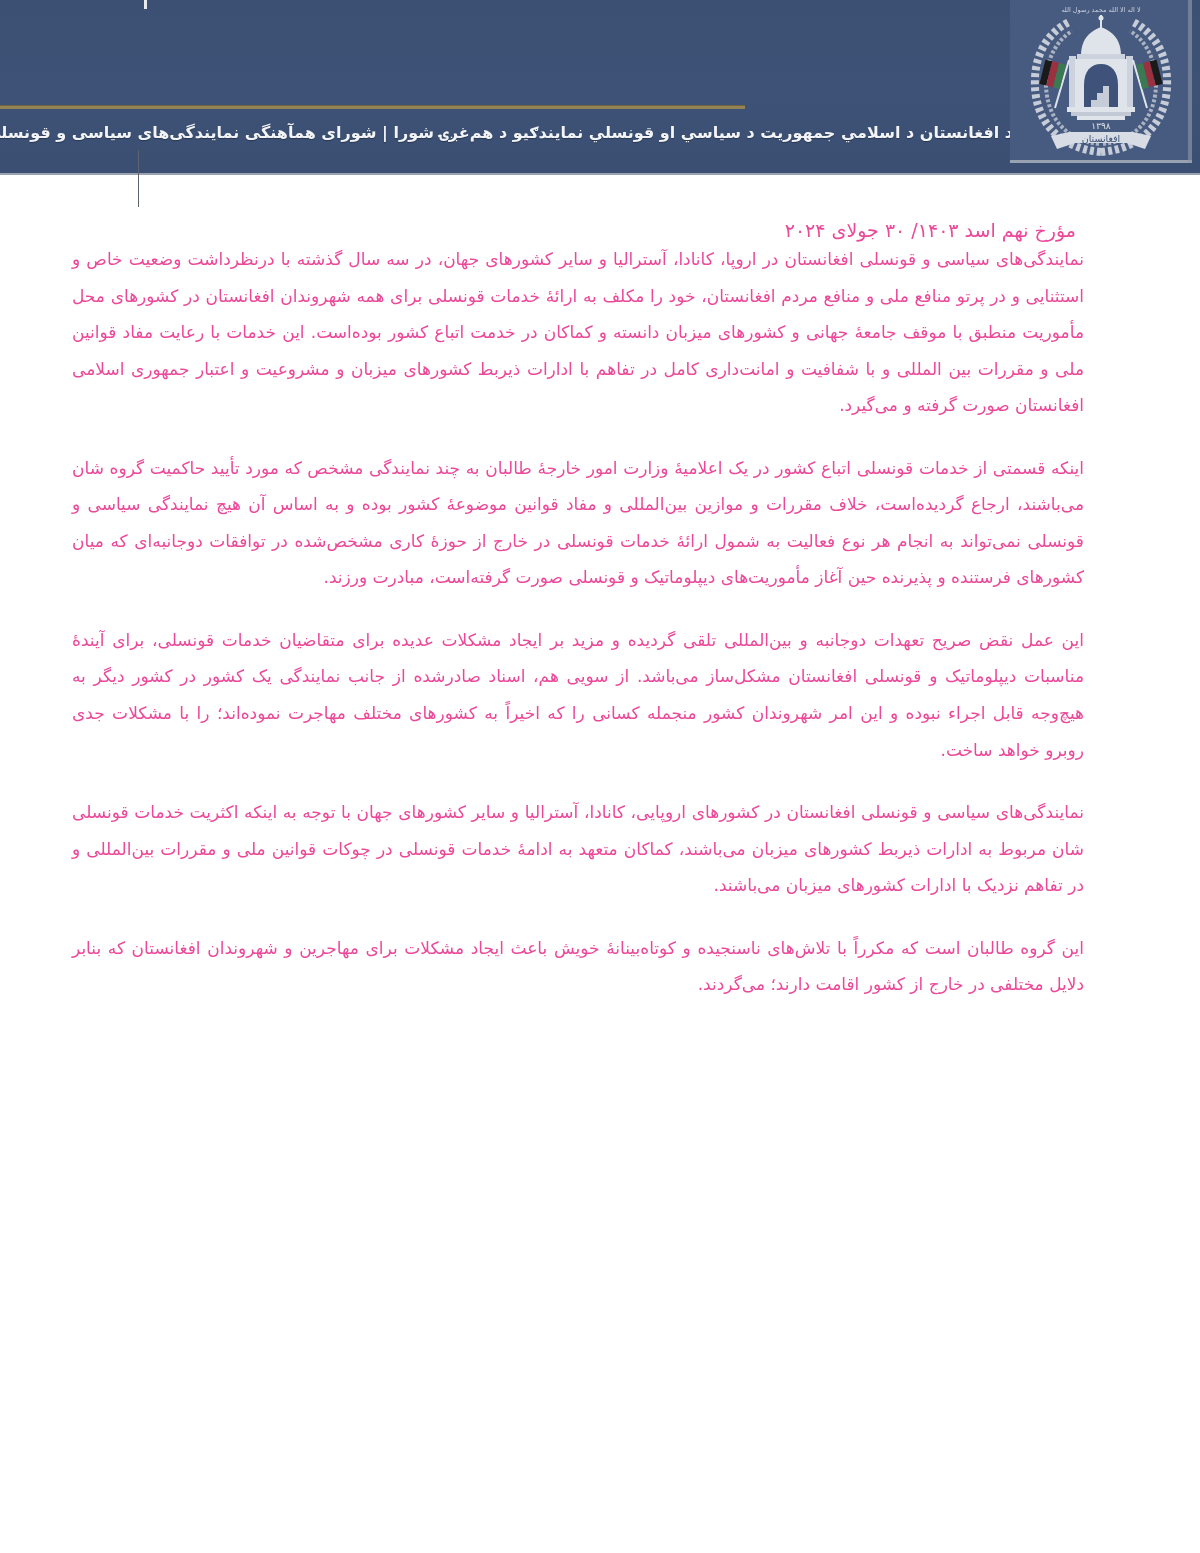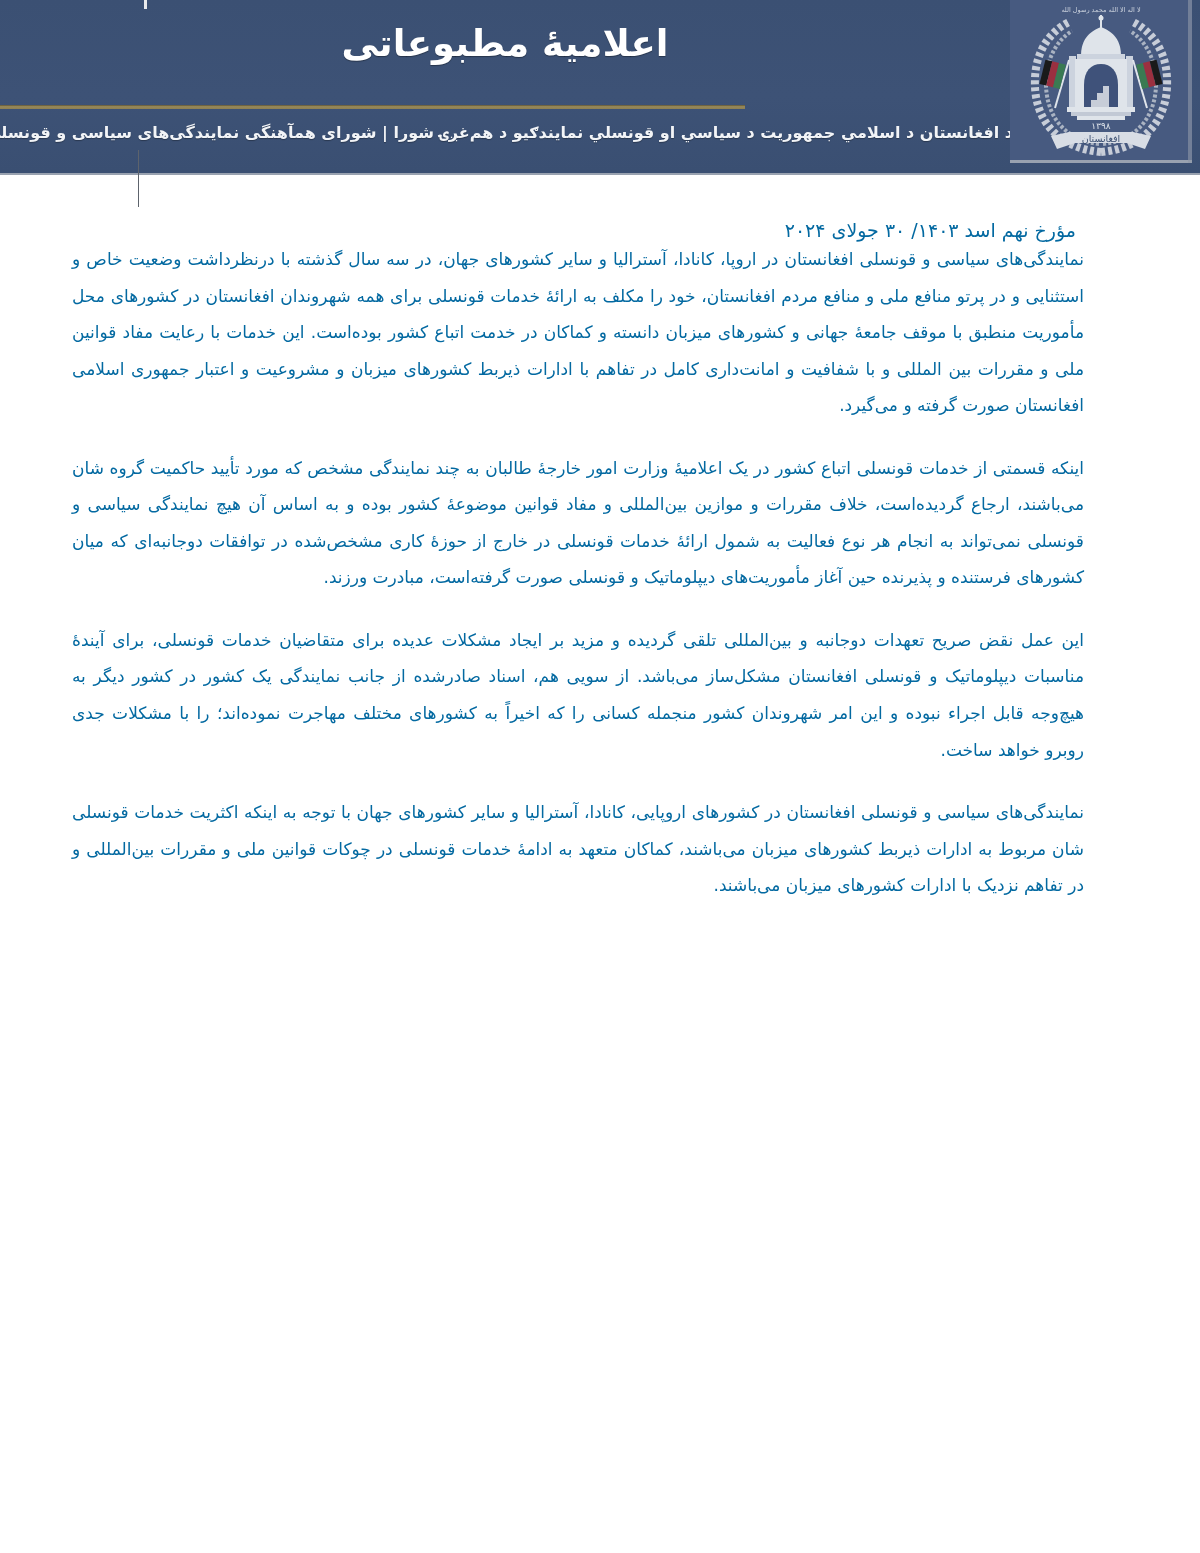--- a/index.html
+++ b/index.html
@@ -75,21 +75,21 @@
   }
 
   
   .doc-body {
     position:absolute;
     top:175px;
     left:0;
     width:1200px;
     padding:0;
     box-sizing:border-box;
-    color:#0369a1;
+    color:#ec4899;
     direction:rtl;
   }
   .date-line {
     margin:44px 124px 0 0;
     text-align:right;
     font-size:19px;
     direction:rtl;
   }
   .salutation {
     margin:52px 116px 16px 118px;
@@ -106,21 +106,20 @@
     text-align-last:right;
     direction:rtl;
   }
 </style>
 </head>
 <body>
 
 <div class="page">
 
   <header class="band">
-    <div class="band-title">اعلامیهٔ مطبوعاتی</div>
 
     <div class="gold-line"></div>
 
     <div class="band-subtitle">د افغانستان د اسلامي جمهوریت د سیاسي او قونسلي نمایندګیو د هم‌غږۍ شورا | شورای همآهنگی نمایندگی‌های سیاسی و قونسلی جمهوری اسلامی افغانستان</div>
 
     <div class="emblem-box">
       <svg width="182" height="163" viewBox="0 0 182 163" xmlns="http://www.w3.org/2000/svg">
         <rect x="0" y="0" width="182" height="163" fill="#475a80"></rect>
         <rect x="0" y="160" width="182" height="3" fill="#99a2b0"></rect>
         <rect x="178" y="0" width="4" height="163" fill="#8f98a8" opacity="0.6"></rect>
@@ -176,15 +175,16 @@
   <div class="tick-mid"></div>
 
   <main class="doc-body">
     <div class="date-line">مؤرخ نهم اسد ۱۴۰۳/ ۳۰ جولای ۲۰۲۴</div>
 
 
     <p class="para">نمایندگی‌های سیاسی و قونسلی افغانستان در اروپا، کانادا، آسترالیا و سایر کشورهای جهان، در سه سال گذشته با درنظرداشت وضعیت خاص و استثنایی و در پرتو منافع ملی و منافع مردم افغانستان، خود را مکلف به ارائهٔ خدمات قونسلی برای همه شهروندان افغانستان در کشورهای محل مأموریت منطبق با موقف جامعهٔ جهانی و کشورهای میزبان دانسته و کماکان در خدمت اتباع کشور بوده‌است. این خدمات با رعایت مفاد قوانین ملی و مقررات بین المللی و با شفافیت و امانت‌داری کامل در تفاهم با ادارات ذیربط کشورهای میزبان و مشروعیت و اعتبار جمهوری اسلامی افغانستان صورت گرفته و می‌گیرد.</p>
     <p class="para">اینکه قسمتی از خدمات قونسلی اتباع کشور در یک اعلامیهٔ وزارت امور خارجهٔ طالبان به چند نمایندگی مشخص که مورد تأیید حاکمیت گروه شان می‌باشند، ارجاع گردیده‌است، خلاف مقررات و موازین بین‌المللی و مفاد قوانین موضوعهٔ کشور بوده و به اساس آن هیچ نمایندگی سیاسی و قونسلی نمی‌تواند به انجام هر نوع فعالیت به شمول ارائهٔ خدمات قونسلی در خارج از حوزهٔ کاری مشخص‌شده در توافقات دوجانبه‌ای که میان کشورهای فرستنده و پذیرنده حین آغاز مأموریت‌های دیپلوماتیک و قونسلی صورت گرفته‌است، مبادرت ورزند.</p>
     <p class="para">این عمل نقض صریح تعهدات دوجانبه و بین‌المللی تلقی گردیده و مزید بر ایجاد مشکلات عدیده برای متقاضیان خدمات قونسلی، برای آیندهٔ مناسبات دیپلوماتیک و قونسلی افغانستان مشکل‌ساز می‌باشد. از سویی هم، اسناد صادرشده از جانب نمایندگی یک کشور در کشور دیگر به هیچ‌وجه قابل اجراء نبوده و این امر شهروندان کشور منجمله کسانی را که اخیراً به کشورهای مختلف مهاجرت نموده‌اند؛ را با مشکلات جدی روبرو خواهد ساخت.</p>
     <p class="para">نمایندگی‌های سیاسی و قونسلی افغانستان در کشورهای اروپایی، کانادا، آسترالیا و سایر کشورهای جهان با توجه به اینکه اکثریت خدمات قونسلی شان مربوط به ادارات ذیربط کشورهای میزبان می‌باشند، کماکان متعهد به ادامهٔ خدمات قونسلی در چوکات قوانین ملی و مقررات بین‌المللی و در تفاهم نزدیک با ادارات کشورهای میزبان می‌باشند.</p>
+    <p class="para">این گروه طالبان است که مکرراً با تلاش‌های ناسنجیده و کوتاه‌بینانهٔ خویش باعث ایجاد مشکلات برای مهاجرین و شهروندان افغانستان که بنابر دلایل مختلفی در خارج از کشور اقامت دارند؛ می‌گردند.</p>
   </main>
 
 </div>
 
 </body></html>

